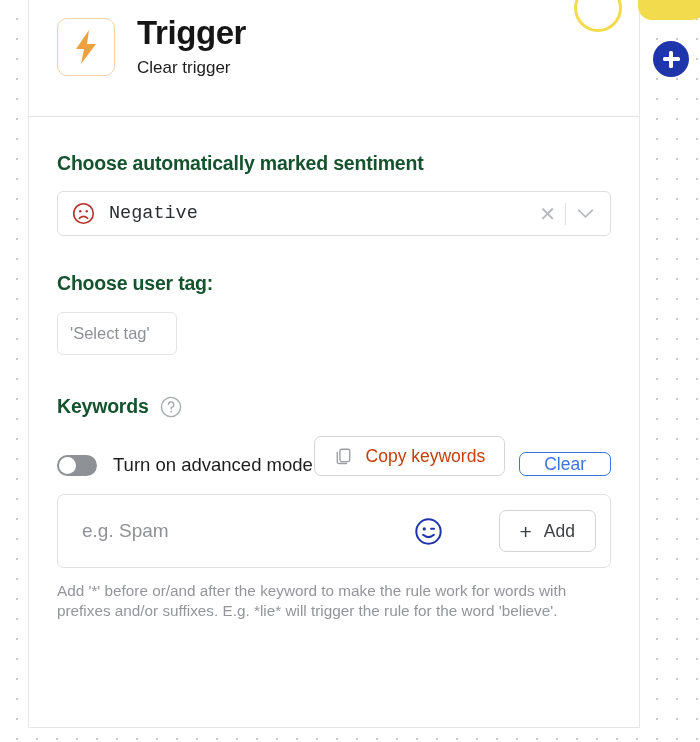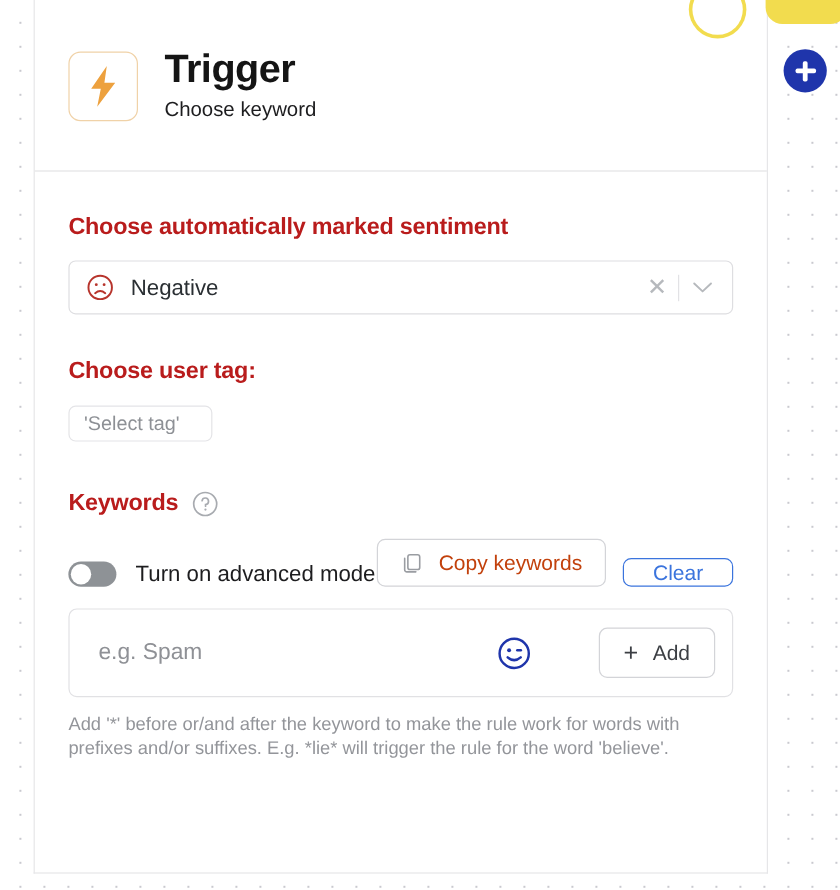--- a/index.html
+++ b/index.html
@@ -50,25 +50,24 @@
     background: #ffffff;
     border-left: 1px solid #e6e6e8;
     border-right: 1px solid #e6e6e8;
     border-bottom: 1px solid #e6e6e8;
     z-index: 3;
   }
 
   
   .card-header {
     position: relative;
-    height: 143px;
+    height: 117px;
     border-bottom: 1px solid #e3e3e5;
     padding: 16px 28px;
     display: flex;
-    align-items: center;
   }
   .trigger-icon-box {
     width: 58px; height: 58px;
     border: 1px solid #f0d2a8;
     border-radius: 10px;
     background: #ffffff;
     display: flex; align-items: center; justify-content: center;
     flex: 0 0 auto;
     margin-top: 2px;
   }
@@ -102,21 +101,21 @@
     border-radius: 50%;
     background: #ffffff;
   }
 
   
   .card-body { padding: 0 28px; }
 
   .section-label {
     font-size: 19.5px;
     font-weight: bold;
-    color: #b91c1c;
+    color: #14532d;
     letter-spacing: -0.2px;
   }
 
   
   .sentiment-wrap { margin-top: 35px; }
   .sentiment-select {
     margin-top: 16px;
     height: 45px;
     border: 1px solid #dedee1;
     border-radius: 6px;
@@ -124,37 +123,38 @@
     display: flex;
     align-items: center;
     padding: 0 10px 0 14px;
   }
   .sentiment-face { flex: 0 0 auto; display: block; }
   .sentiment-value {
     margin-left: 14px;
     font-size: 18.5px;
     color: #2a2f33;
     flex: 1 1 auto;
+    font-family: Liberation Mono, monospace;
   }
   .sel-clear {
     color: #b6b9bd;
     font-size: 20px;
     line-height: 1;
     padding: 0 9px;
     font-family: "Liberation Sans", sans-serif;
   }
   .sel-divider { width: 1px; height: 22px; background: #e2e2e5; }
   .sel-caret { padding: 0 6px 0 11px; display: flex; align-items: center; }
 
   
   .usertag-wrap { margin-top: 36px; }
   .usertag-input {
     margin-top: 17px;
     width: 120px;
-    height: 30px;
+    height: 43px;
     border: 1px solid #e4e4e7;
     border-radius: 6px;
     display: flex; align-items: center;
     padding-left: 12px;
     font-size: 16.5px;
     color: #8d9095;
     background: #fff;
   }
 
   
@@ -284,21 +284,21 @@
   <div class="card-header">
 
     <div class="trigger-icon-box">
       <svg class="bolt" width="30" height="36" viewBox="0 0 30 36">
         <path d="M18 1 L5 20 L13 20 L10 35 L25 15 L16 15 Z" fill="#eda13e"></path>
       </svg>
     </div>
 
     <div class="header-text">
       <div class="header-title">Trigger</div>
-      <div class="header-sub">Choose keyword</div>
+      <div class="header-sub">Clear trigger</div>
     </div>
 
     <div id="header-toggle">
       <span class="knob"></span>
     </div>
   </div>
 
   <div class="card-body">
 
     <div class="sentiment-wrap">

